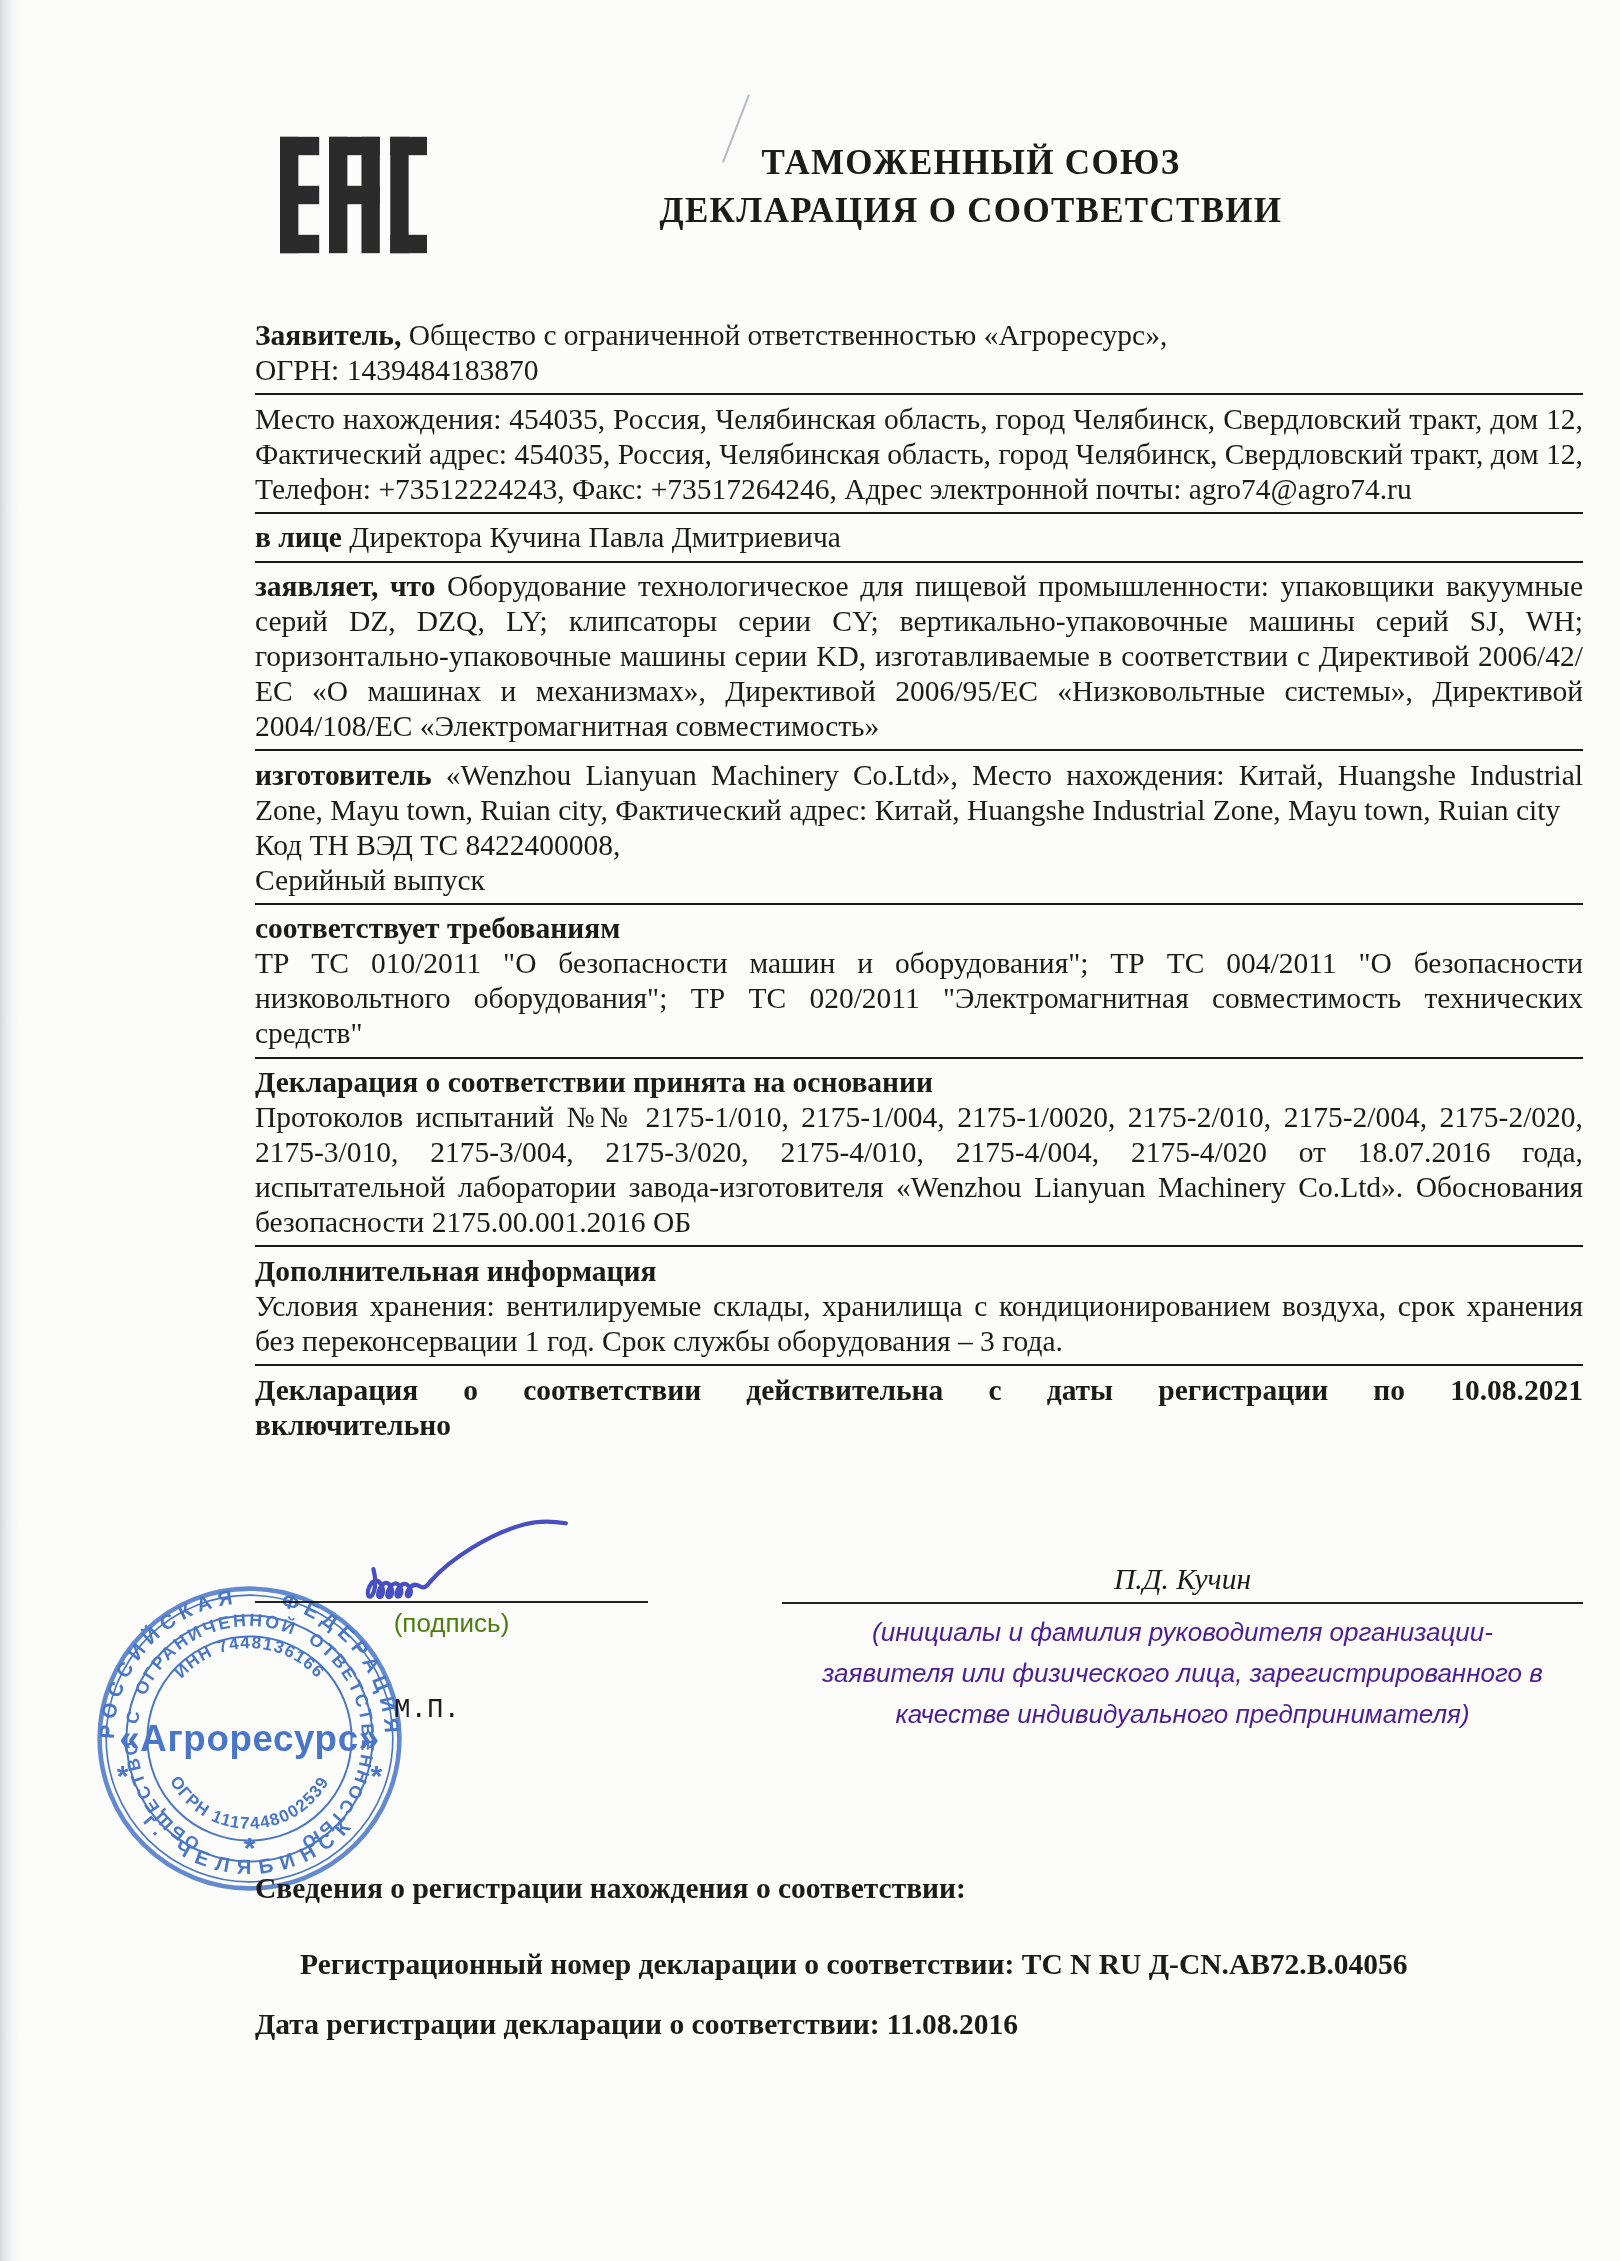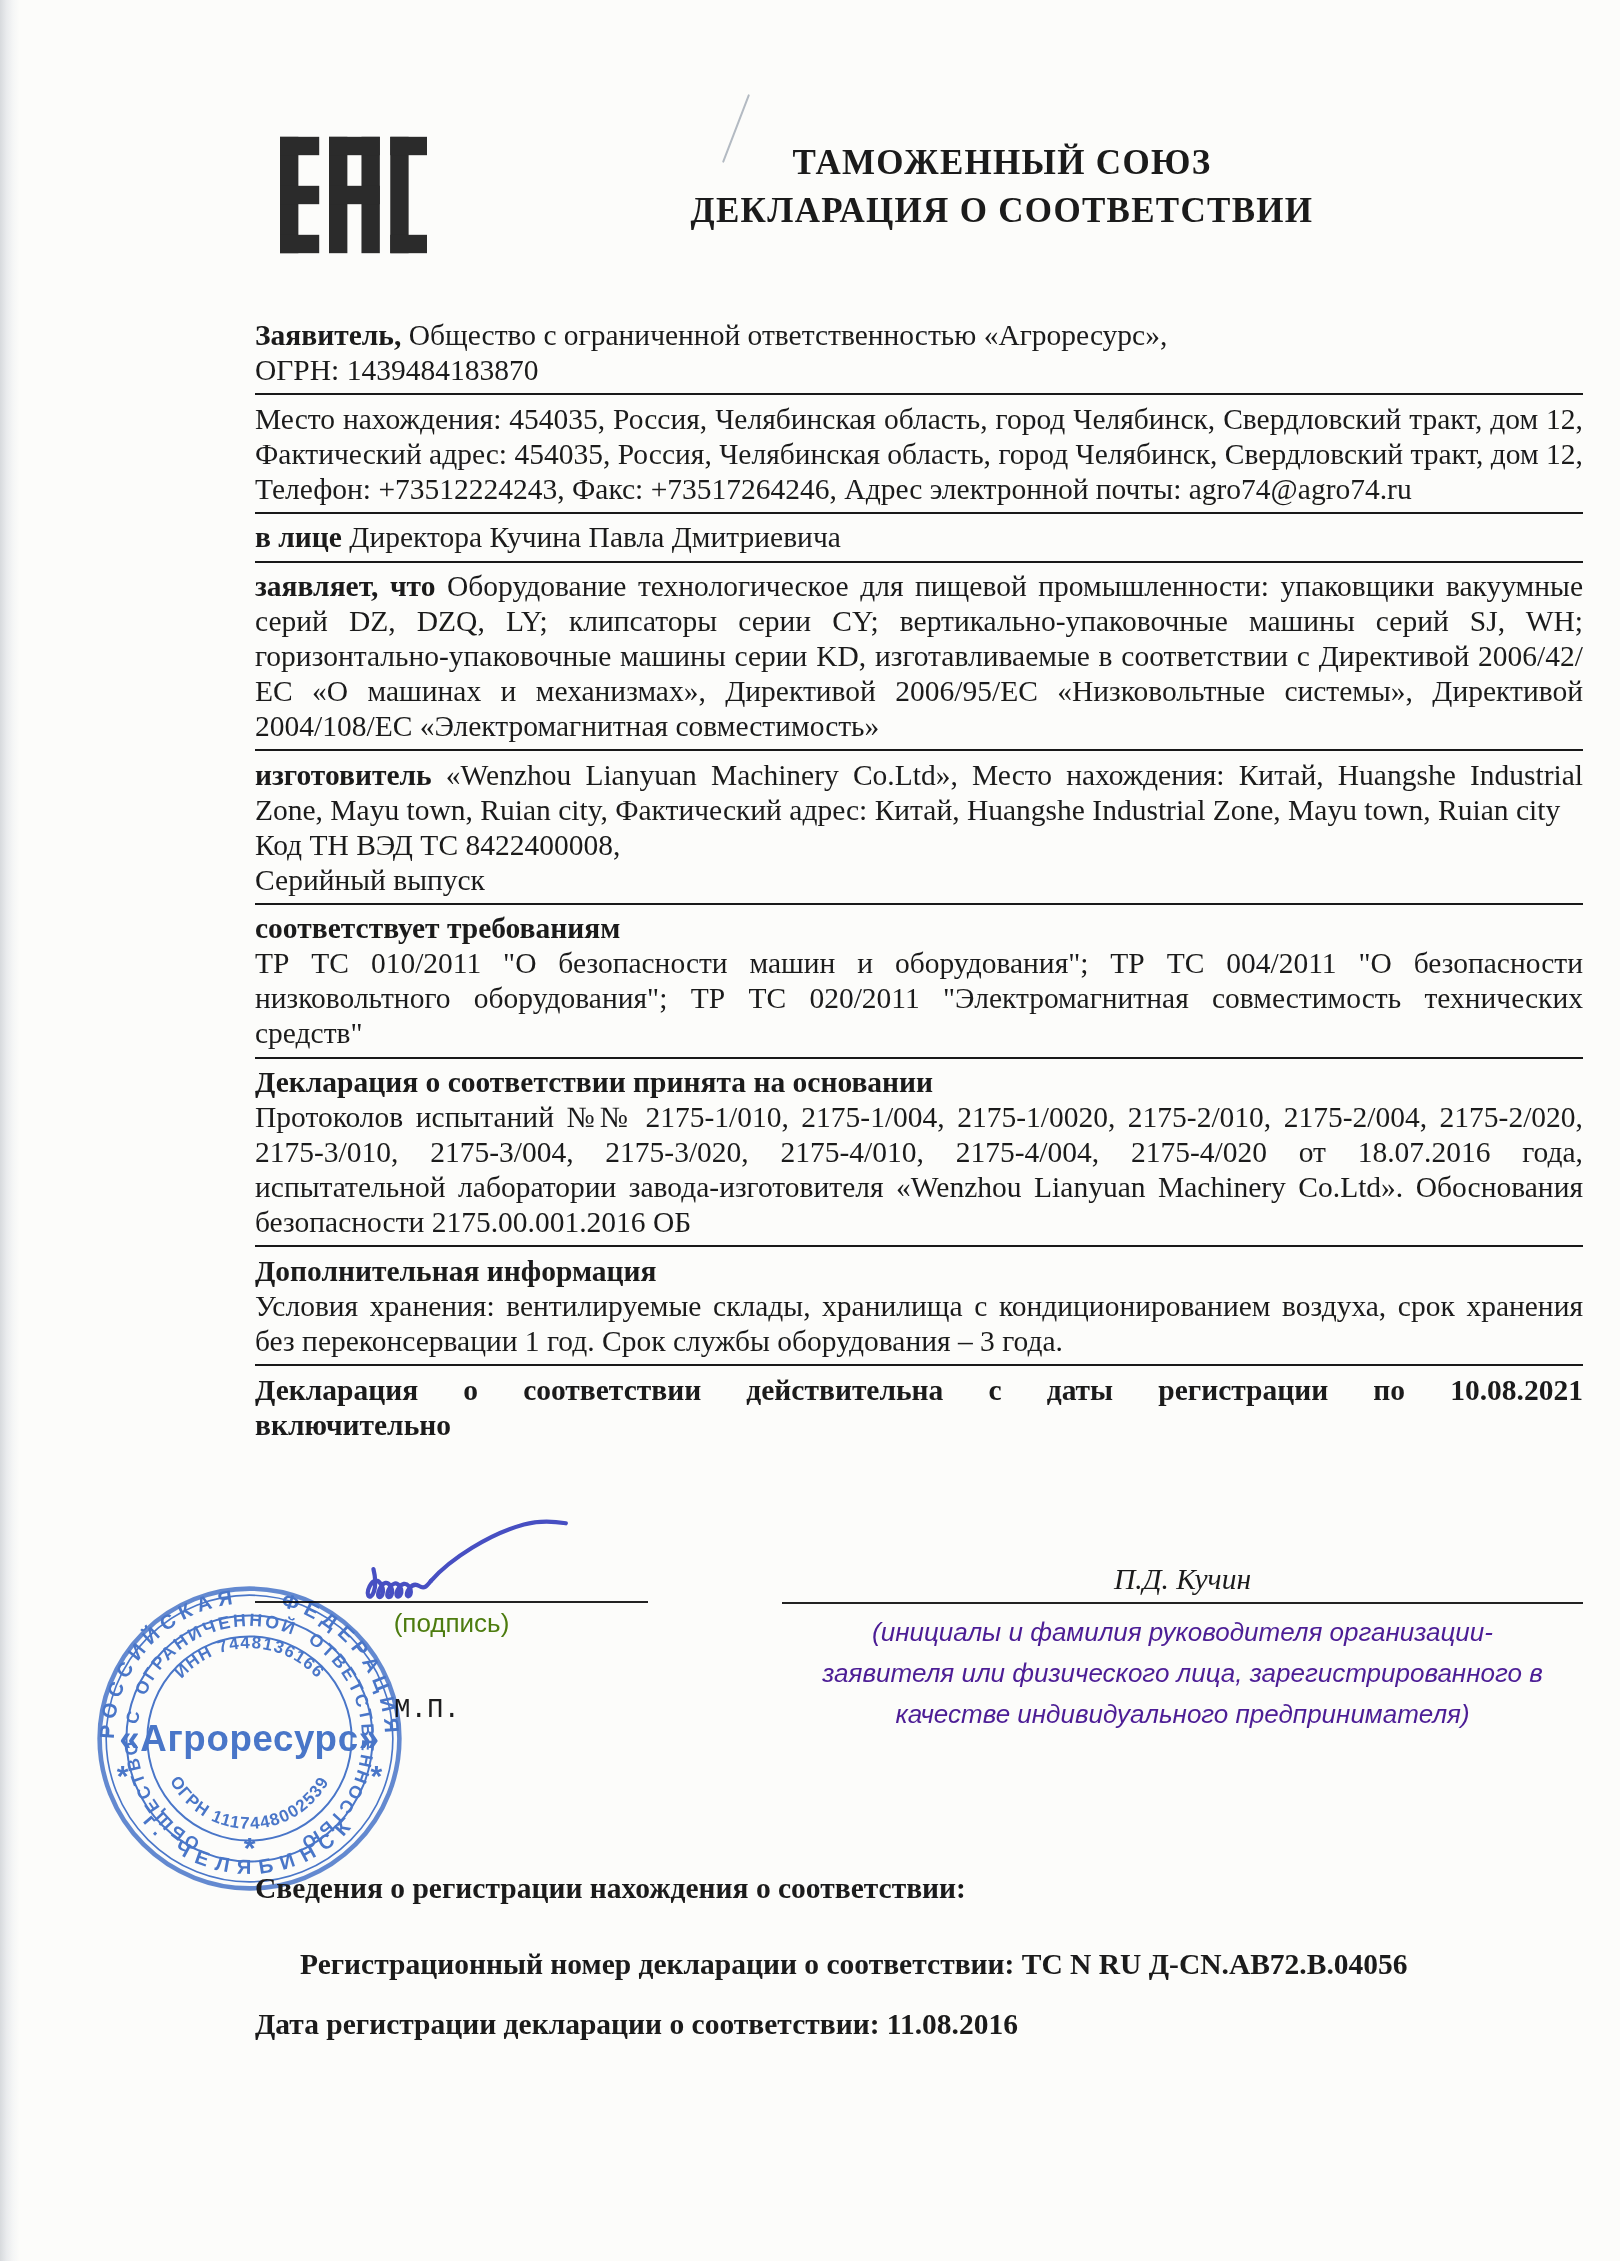--- a/index.html
+++ b/index.html
@@ -17,21 +17,21 @@
     background:linear-gradient(90deg,#d7dadd 0,#e9ebed 6.5px,#f5f6f6 13px,rgba(252,252,250,0) 19.6px);
   }
   .artifact-slash{
     position:absolute;left:735px;top:92px;width:2px;height:73px;
     background:#b3bac2;transform:rotate(21deg);border-radius:1.3px;
   }
   
   .eac-logo{position:absolute;left:280px;top:133px;width:147px;height:124px;}
   .eac-logo svg{display:block;width:100%;height:100%;}
   .doc-title{
-    position:absolute;left:426px;top:139px;width:1152px;
+    position:absolute;left:395px;top:139px;width:1152px;
     text-align:center;font-weight:bold;font-size:35px;line-height:48px;letter-spacing:1.3px;
   }
   
   .body-flow{position:absolute;left:255px;top:318px;width:1328px;font-size:29.5px;line-height:35px;}
   .body-flow p{margin:0;text-align:justify;}
   .lead{font-weight:bold;}
   .h{font-weight:bold;}
   .rule{border-top:2.6px solid #191919;margin:5.2px 0 6.5px 0;height:0;}
   .m6{margin-top:3.9px;} .m16{margin-top:10.5px;font-family:Liberation Serif, serif;} .m29{margin-top:19px;}
   .validity{font-weight:bold;}

